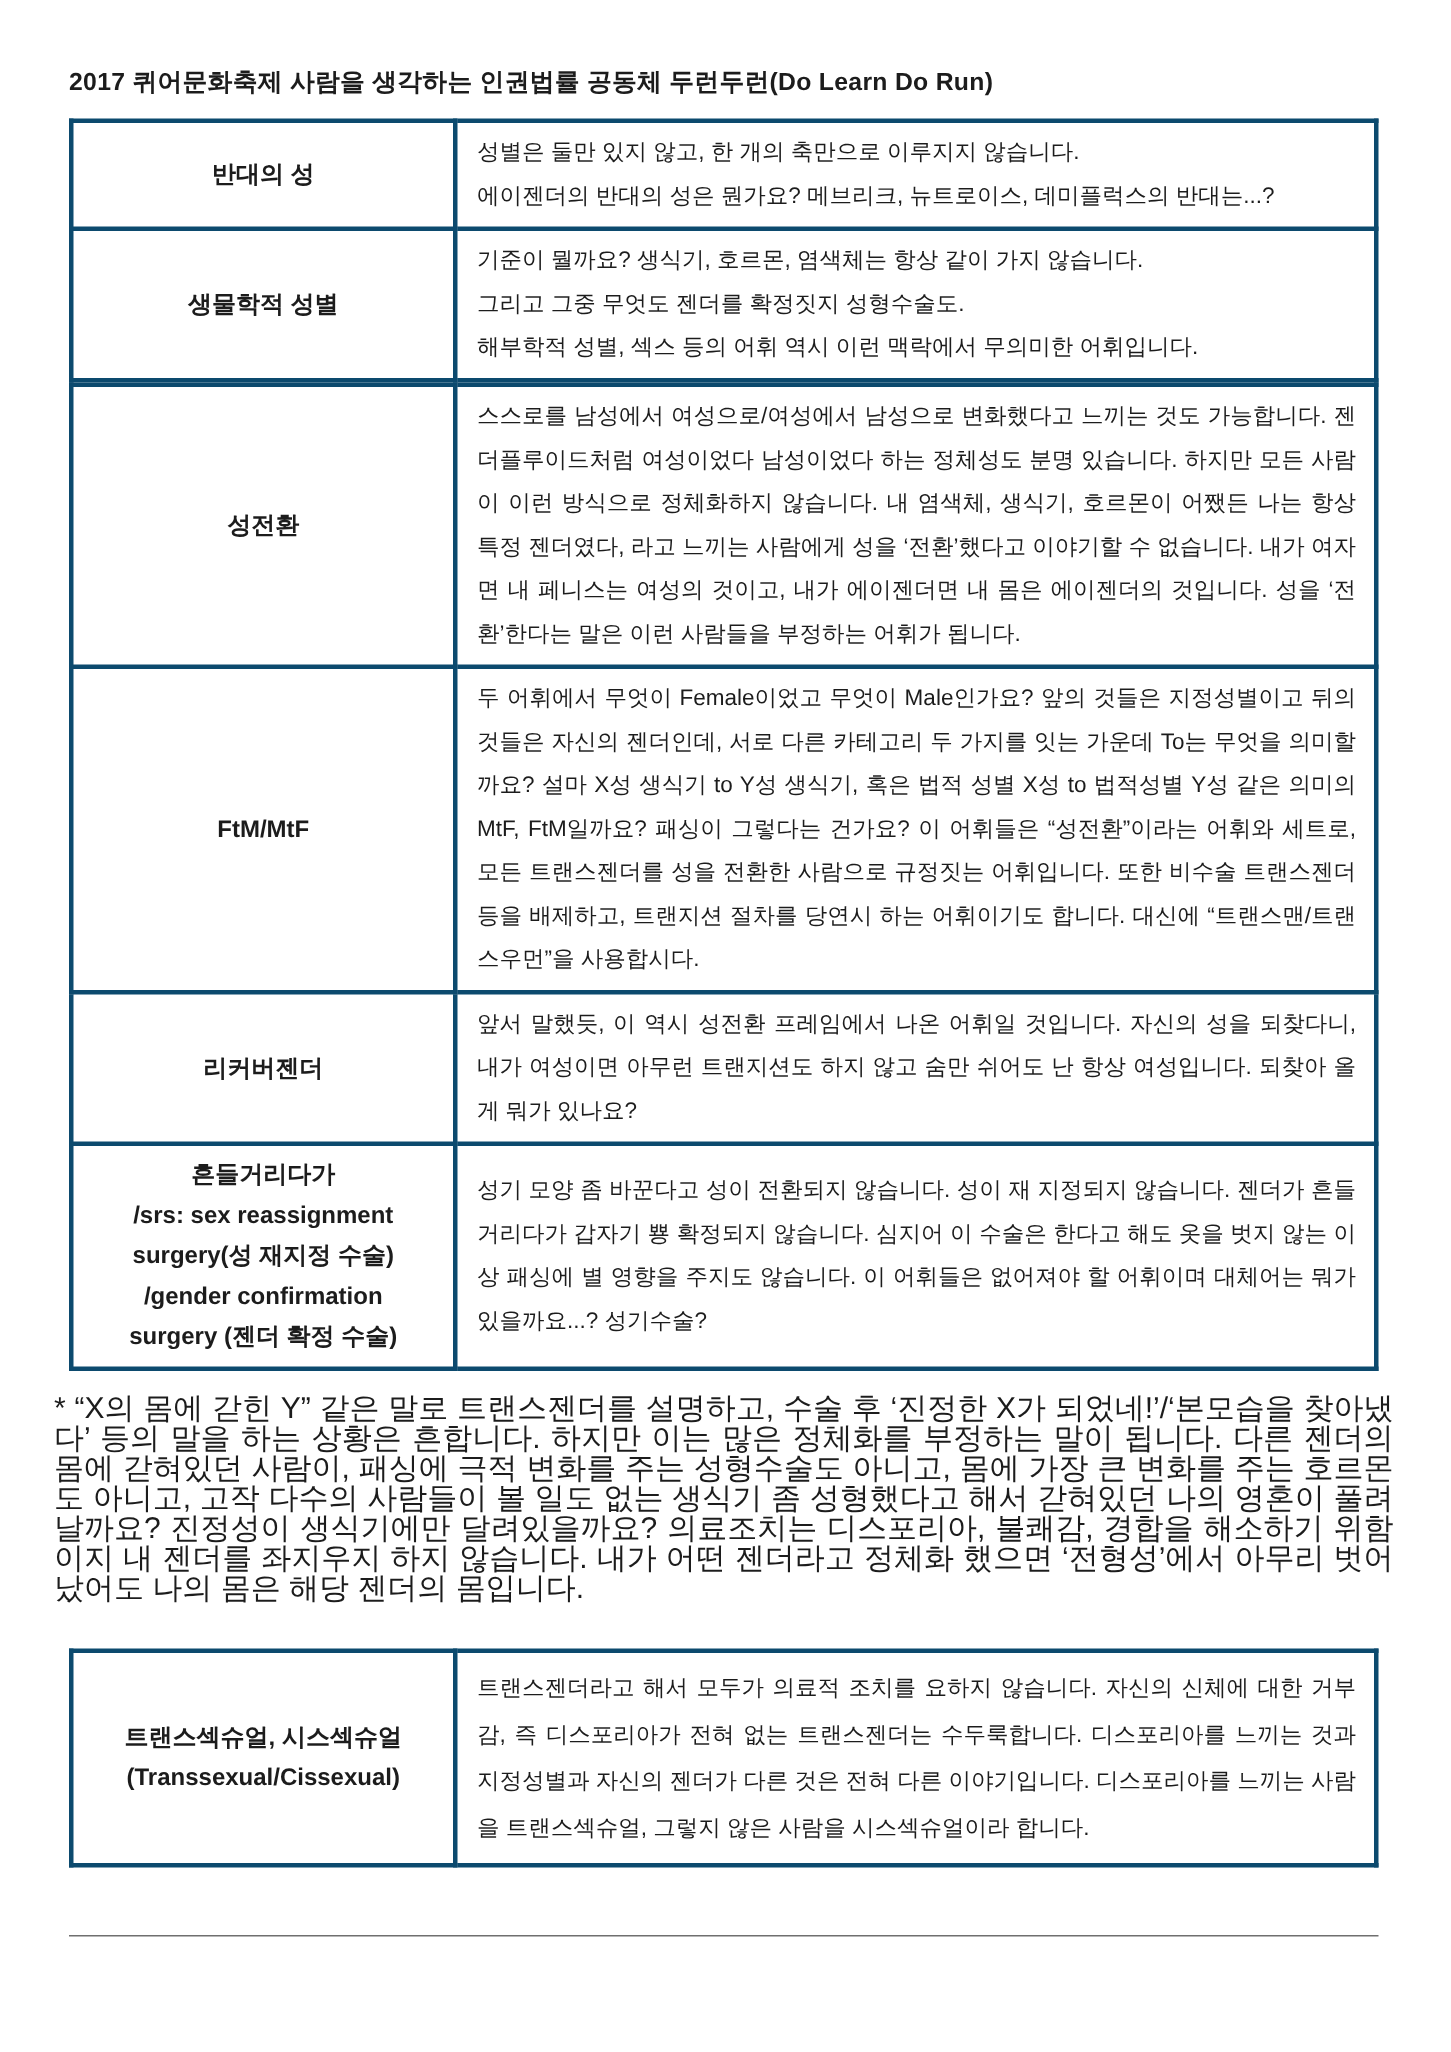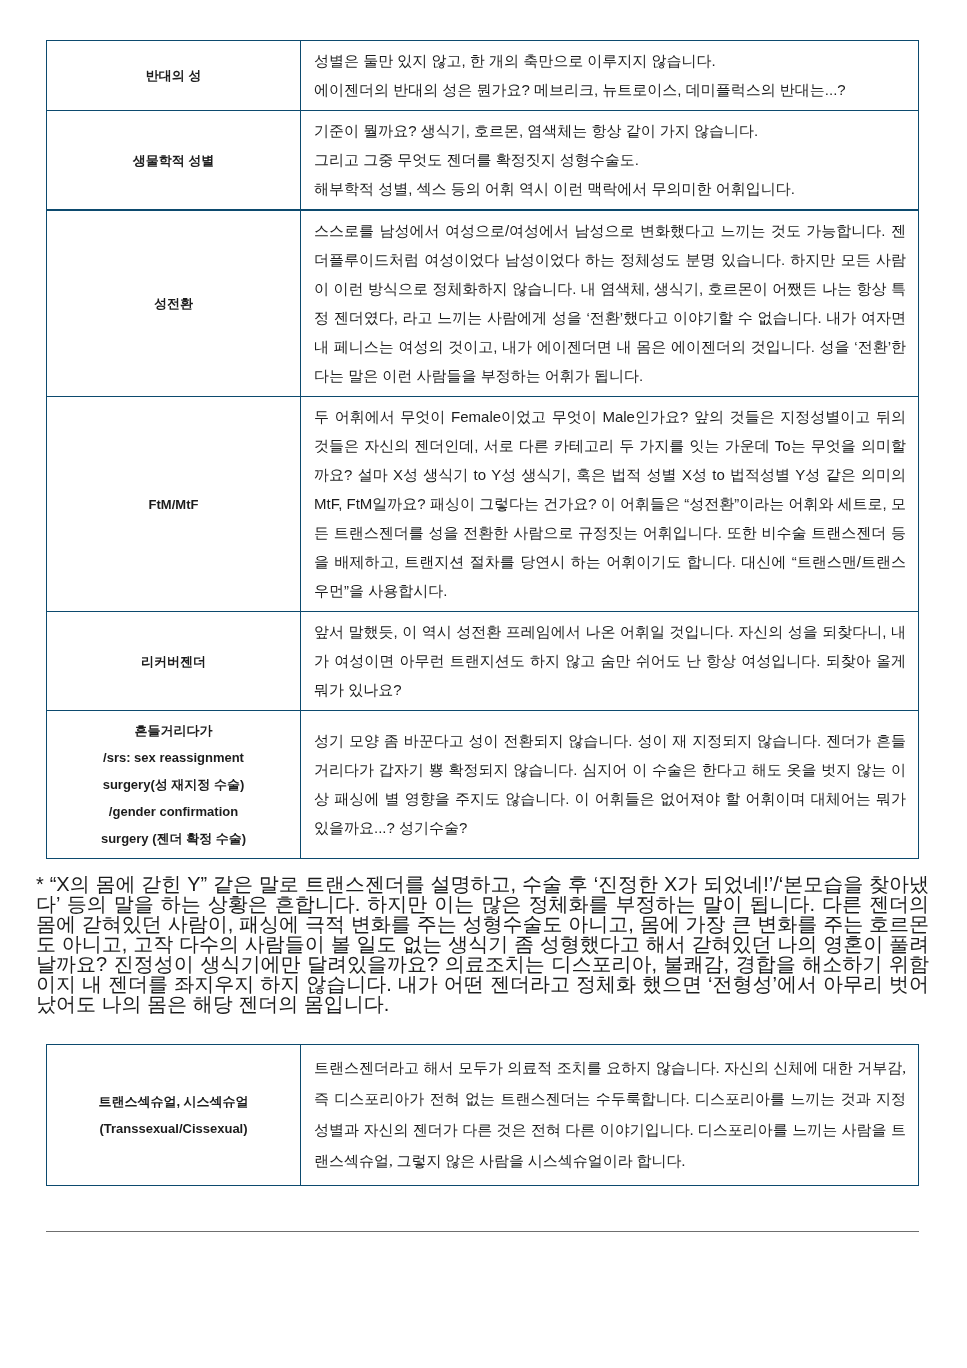--- a/index.html
+++ b/index.html
@@ -20,28 +20,28 @@
     margin: 4px 0 13px 0;
     white-space: nowrap;
   }
 
   table.terms {
     border-collapse: collapse;
     width: 873px;
     table-layout: fixed;
   }
   table.terms td {
-    border: 1px solid #0c4a6e;
+    border: 3px solid #0c4a6e;
     vertical-align: middle;
   }
   td.term-cell {
     width: 237px;
     text-align: center;
     font-weight: 700;
-    font-size: 13px;
+    font-size: 16px;
     line-height: 27px;
     padding: 6px 8px;
   }
   td.def-cell {
     padding: 5px 12px 6px 13px;
     font-size: 15px;
     line-height: 29px;
   }
   .def-line { text-align: left; }
   .def-flow { text-align: justify; }
@@ -66,20 +66,21 @@
     border-top: 1px solid #6f6f6f;
     margin-top: 45px;
     height: 0;
   }
 </style>
 </head>
 <body>
 
 <div class="page">
 
+  <div class="doc-title">2017 퀴어문화축제 사람을 생각하는 인권법률 공동체 두런두런(Do Learn Do Run)</div>
 
   <table class="terms">
     <tbody>
       <tr>
         <td class="term-cell">반대의 성</td>
         <td class="def-cell">
           <div class="def-line">성별은 둘만 있지 않고, 한 개의 축만으로 이루지지 않습니다.</div>
           <div class="def-line">에이젠더의 반대의 성은 뭔가요? 메브리크, 뉴트로이스, 데미플럭스의 반대는...?</div>
         </td>
       </tr>
@@ -124,20 +125,20 @@
 
   <div class="footnote">* “X의 몸에 갇힌 Y” 같은 말로 트랜스젠더를 설명하고, 수술 후 ‘진정한 X가 되었네!’/‘본모습을 찾아냈다’ 등의 말을 하는 상황은 흔합니다. 하지만 이는 많은 정체화를 부정하는 말이 됩니다. 다른 젠더의 몸에 갇혀있던 사람이, 패싱에 극적 변화를 주는 성형수술도 아니고, 몸에 가장 큰 변화를 주는 호르몬도 아니고, 고작 다수의 사람들이 볼 일도 없는 생식기 좀 성형했다고 해서 갇혀있던 나의 영혼이 풀려날까요? 진정성이 생식기에만 달려있을까요? 의료조치는 디스포리아, 불쾌감, 경합을 해소하기 위함이지 내 젠더를 좌지우지 하지 않습니다. 내가 어떤 젠더라고 정체화 했으면 ‘전형성’에서 아무리 벗어났어도 나의 몸은 해당 젠더의 몸입니다.</div>
 
   <table class="terms">
     <tbody>
       <tr>
         <td class="term-cell">
           <span class="term-line">트랜스섹슈얼, 시스섹슈얼</span>
           <span class="term-line">(Transsexual/Cissexual)</span>
         </td>
-        <td class="def-cell def-flow" style="line-height:31px; padding-top:8px; padding-bottom:8px;font-family:Liberation Serif, serif;">트랜스젠더라고 해서 모두가 의료적 조치를 요하지 않습니다. 자신의 신체에 대한 거부감, 즉 디스포리아가 전혀 없는 트랜스젠더는 수두룩합니다. 디스포리아를 느끼는 것과 지정성별과 자신의 젠더가 다른 것은 전혀 다른 이야기입니다. 디스포리아를 느끼는 사람을 트랜스섹슈얼, 그렇지 않은 사람을 시스섹슈얼이라 합니다.</td>
+        <td class="def-cell def-flow" style="line-height:31px; padding-top:8px; padding-bottom:8px;">트랜스젠더라고 해서 모두가 의료적 조치를 요하지 않습니다. 자신의 신체에 대한 거부감, 즉 디스포리아가 전혀 없는 트랜스젠더는 수두룩합니다. 디스포리아를 느끼는 것과 지정성별과 자신의 젠더가 다른 것은 전혀 다른 이야기입니다. 디스포리아를 느끼는 사람을 트랜스섹슈얼, 그렇지 않은 사람을 시스섹슈얼이라 합니다.</td>
       </tr>
     </tbody>
   </table>
 
   <div class="next-page-rule"></div>
 
 </div>
 
 </body></html>

